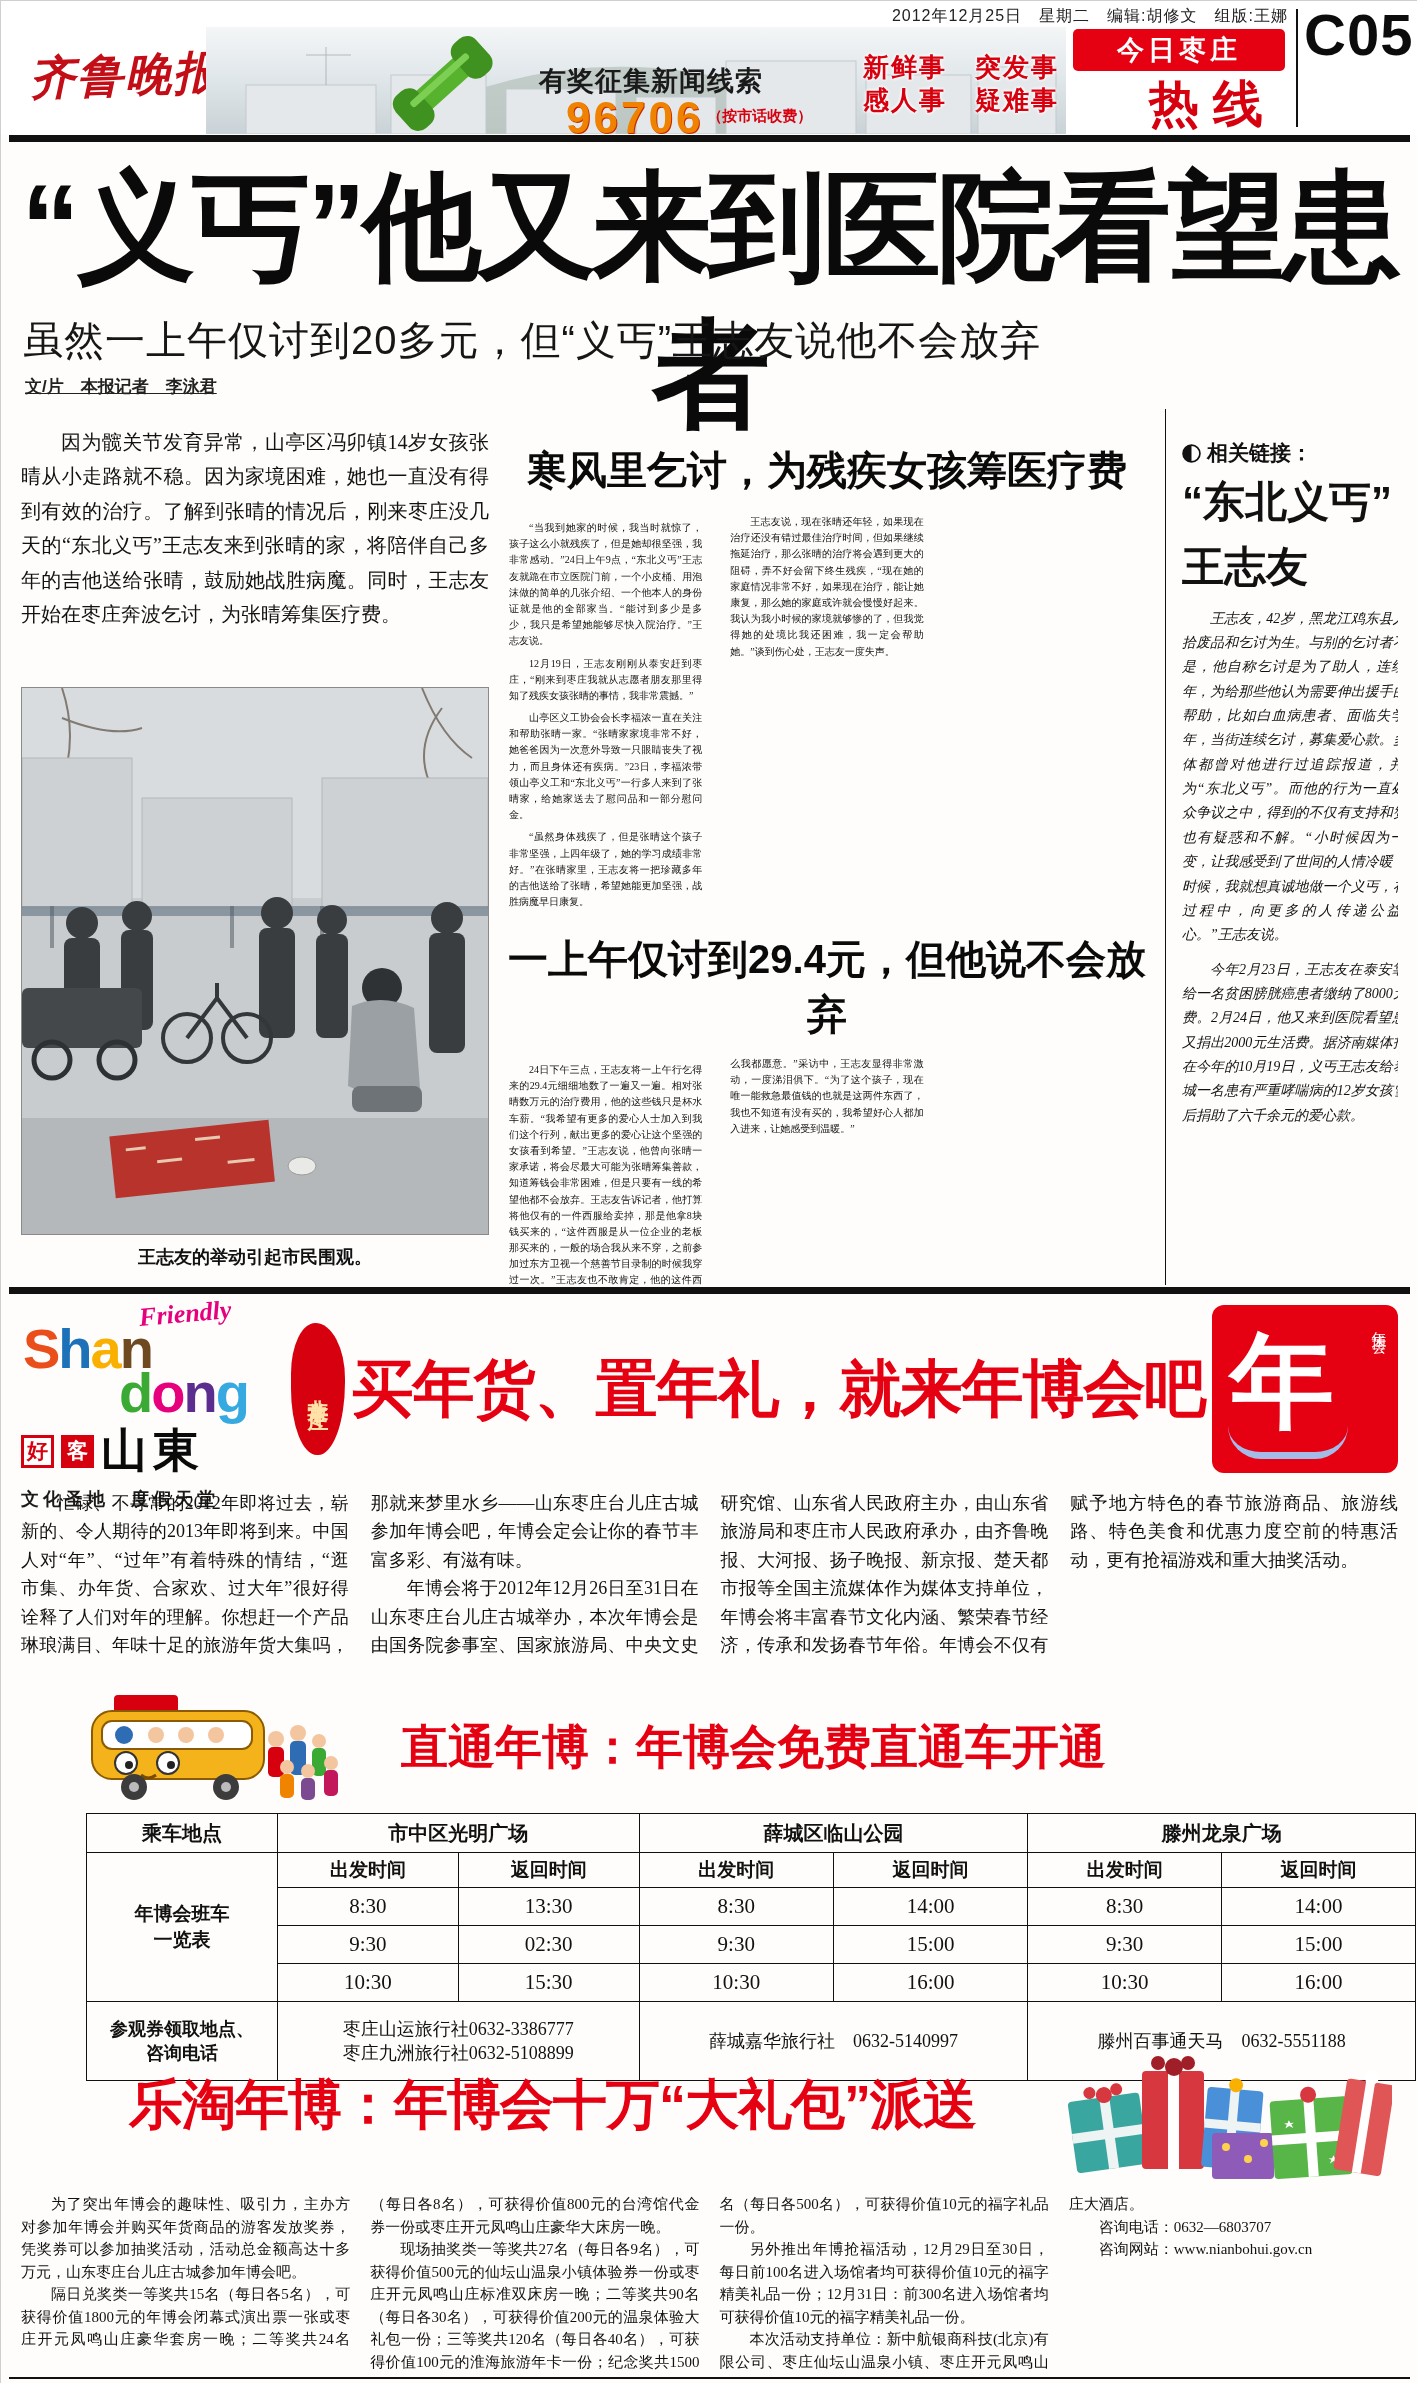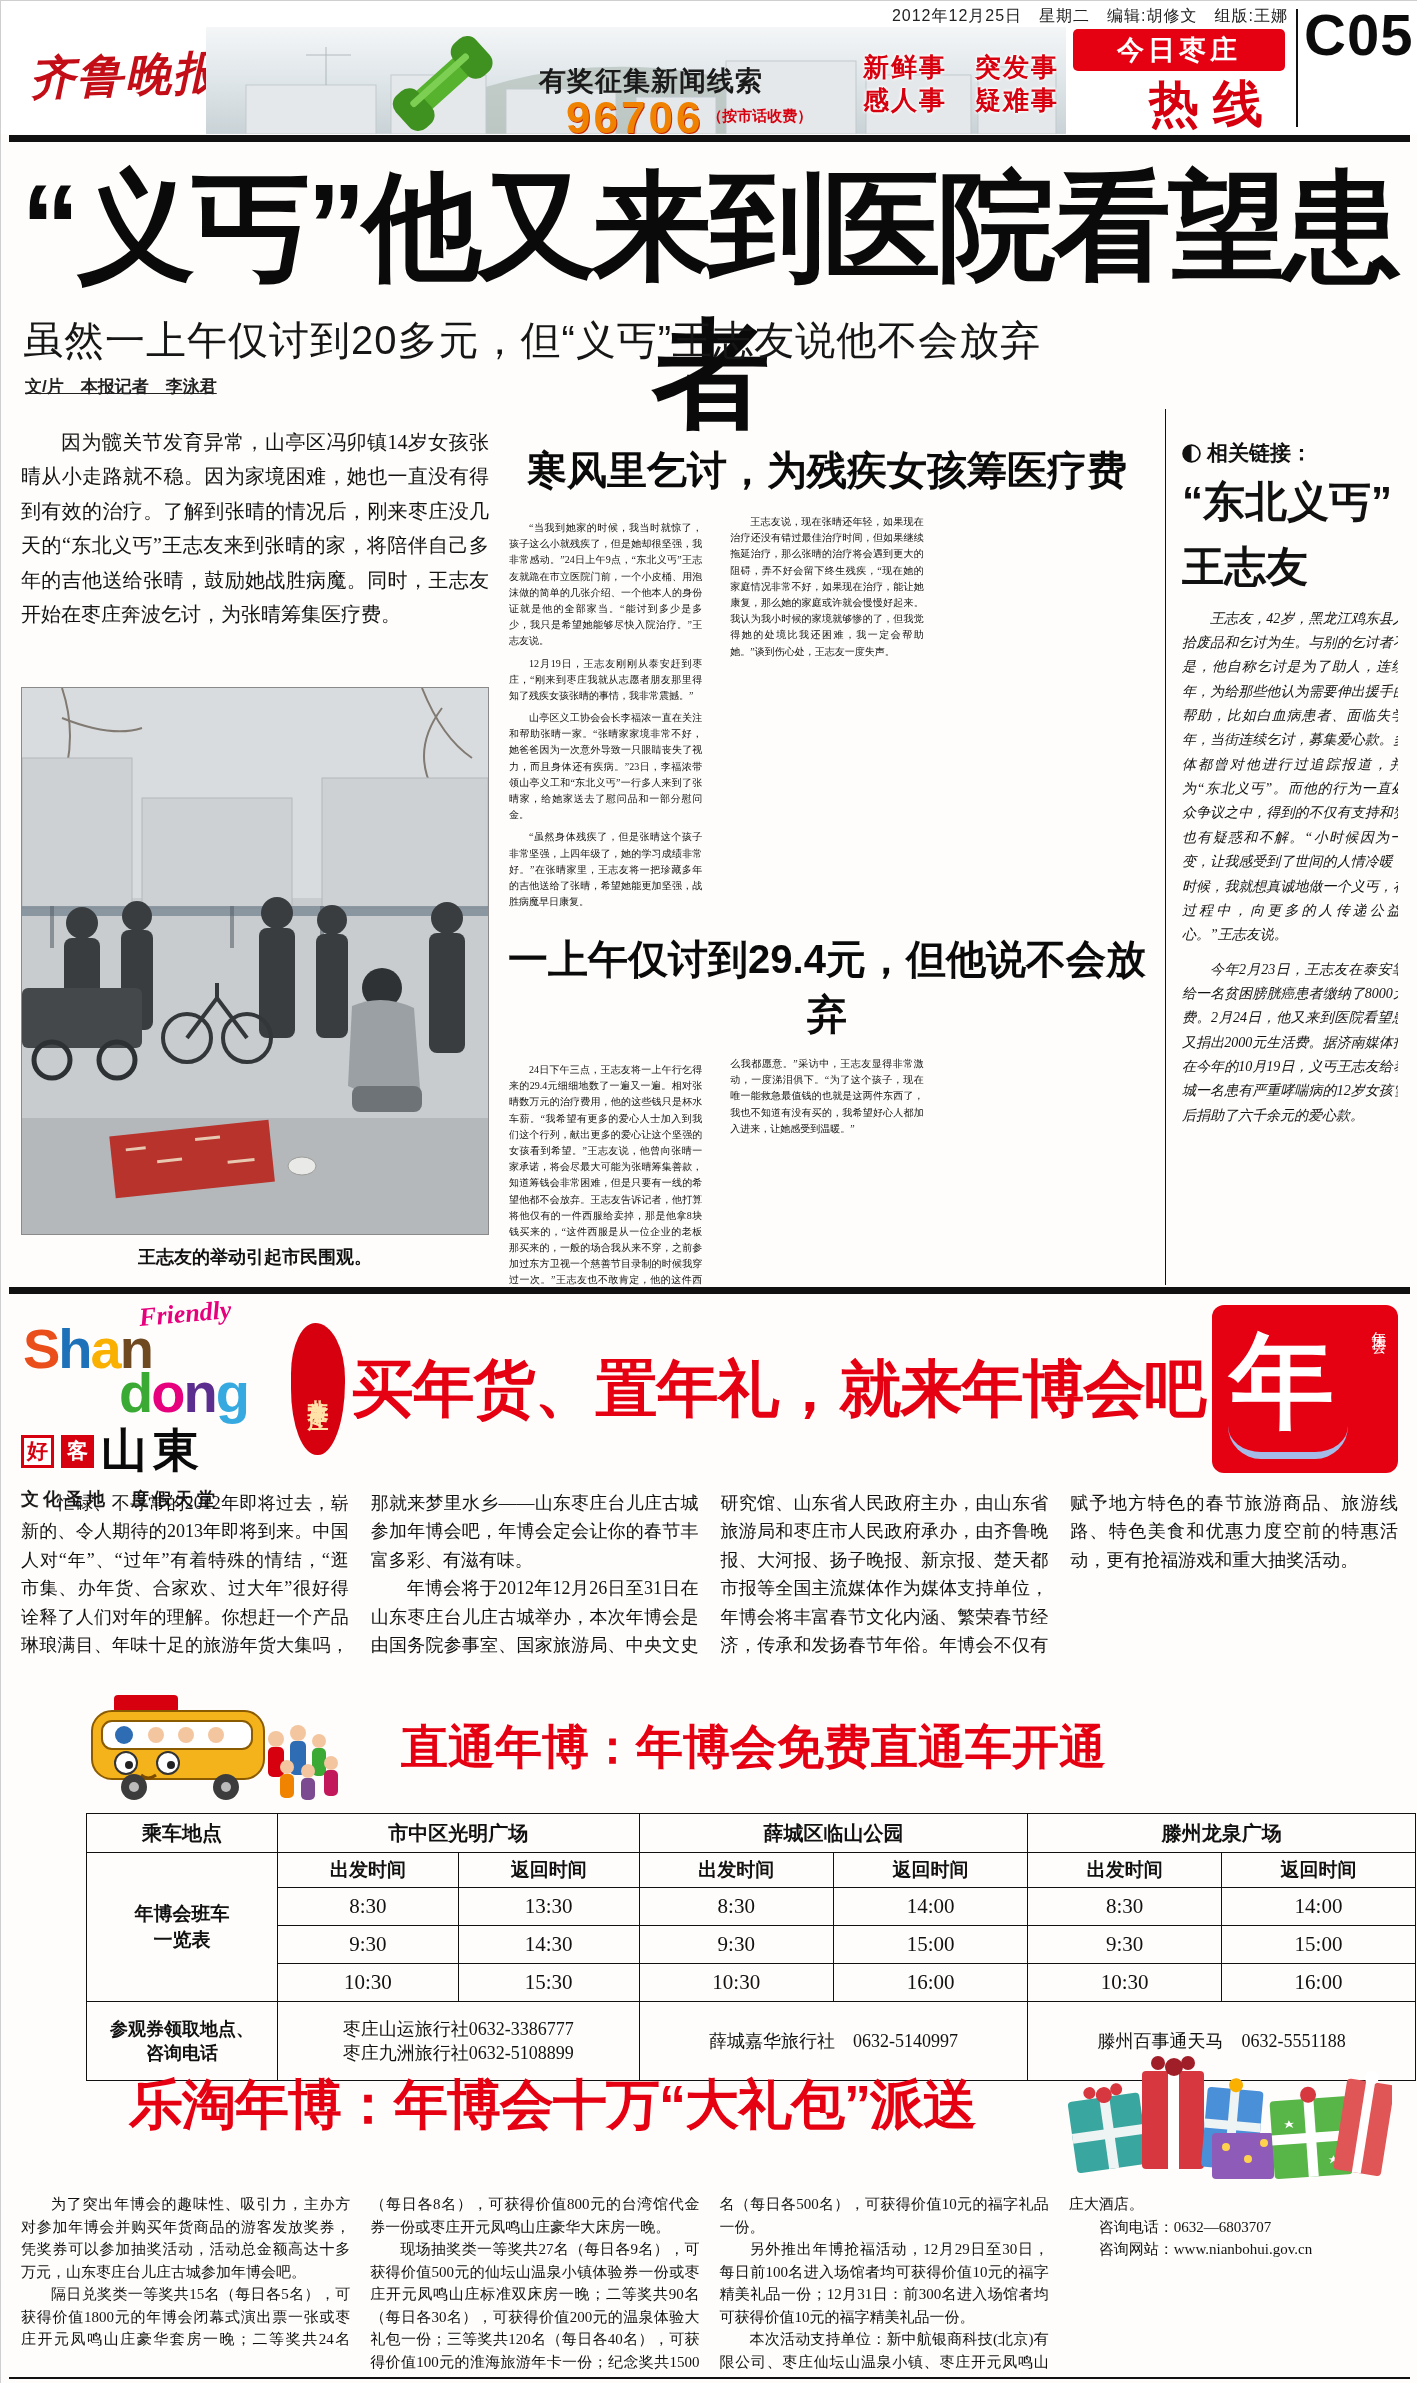--- a/index.html
+++ b/index.html
@@ -398,21 +398,21 @@
         <tr class="r-time" data-interactable="false">
           <td data-interactable="false">8:30</td>
           <td data-interactable="false">13:30</td>
           <td data-interactable="false">8:30</td>
           <td data-interactable="false">14:00</td>
           <td data-interactable="false">8:30</td>
           <td data-interactable="false">14:00</td>
         </tr>
         <tr class="r-time" data-interactable="false">
           <td data-interactable="false">9:30</td>
-          <td data-interactable="false">14:30</td>
+          <td data-interactable="false">02:30</td>
           <td data-interactable="false">9:30</td>
           <td data-interactable="false">15:00</td>
           <td data-interactable="false">9:30</td>
           <td data-interactable="false">15:00</td>
         </tr>
         <tr class="r-time" data-interactable="false">
           <td data-interactable="false">10:30</td>
           <td data-interactable="false">15:30</td>
           <td data-interactable="false">10:30</td>
           <td data-interactable="false">16:00</td>

